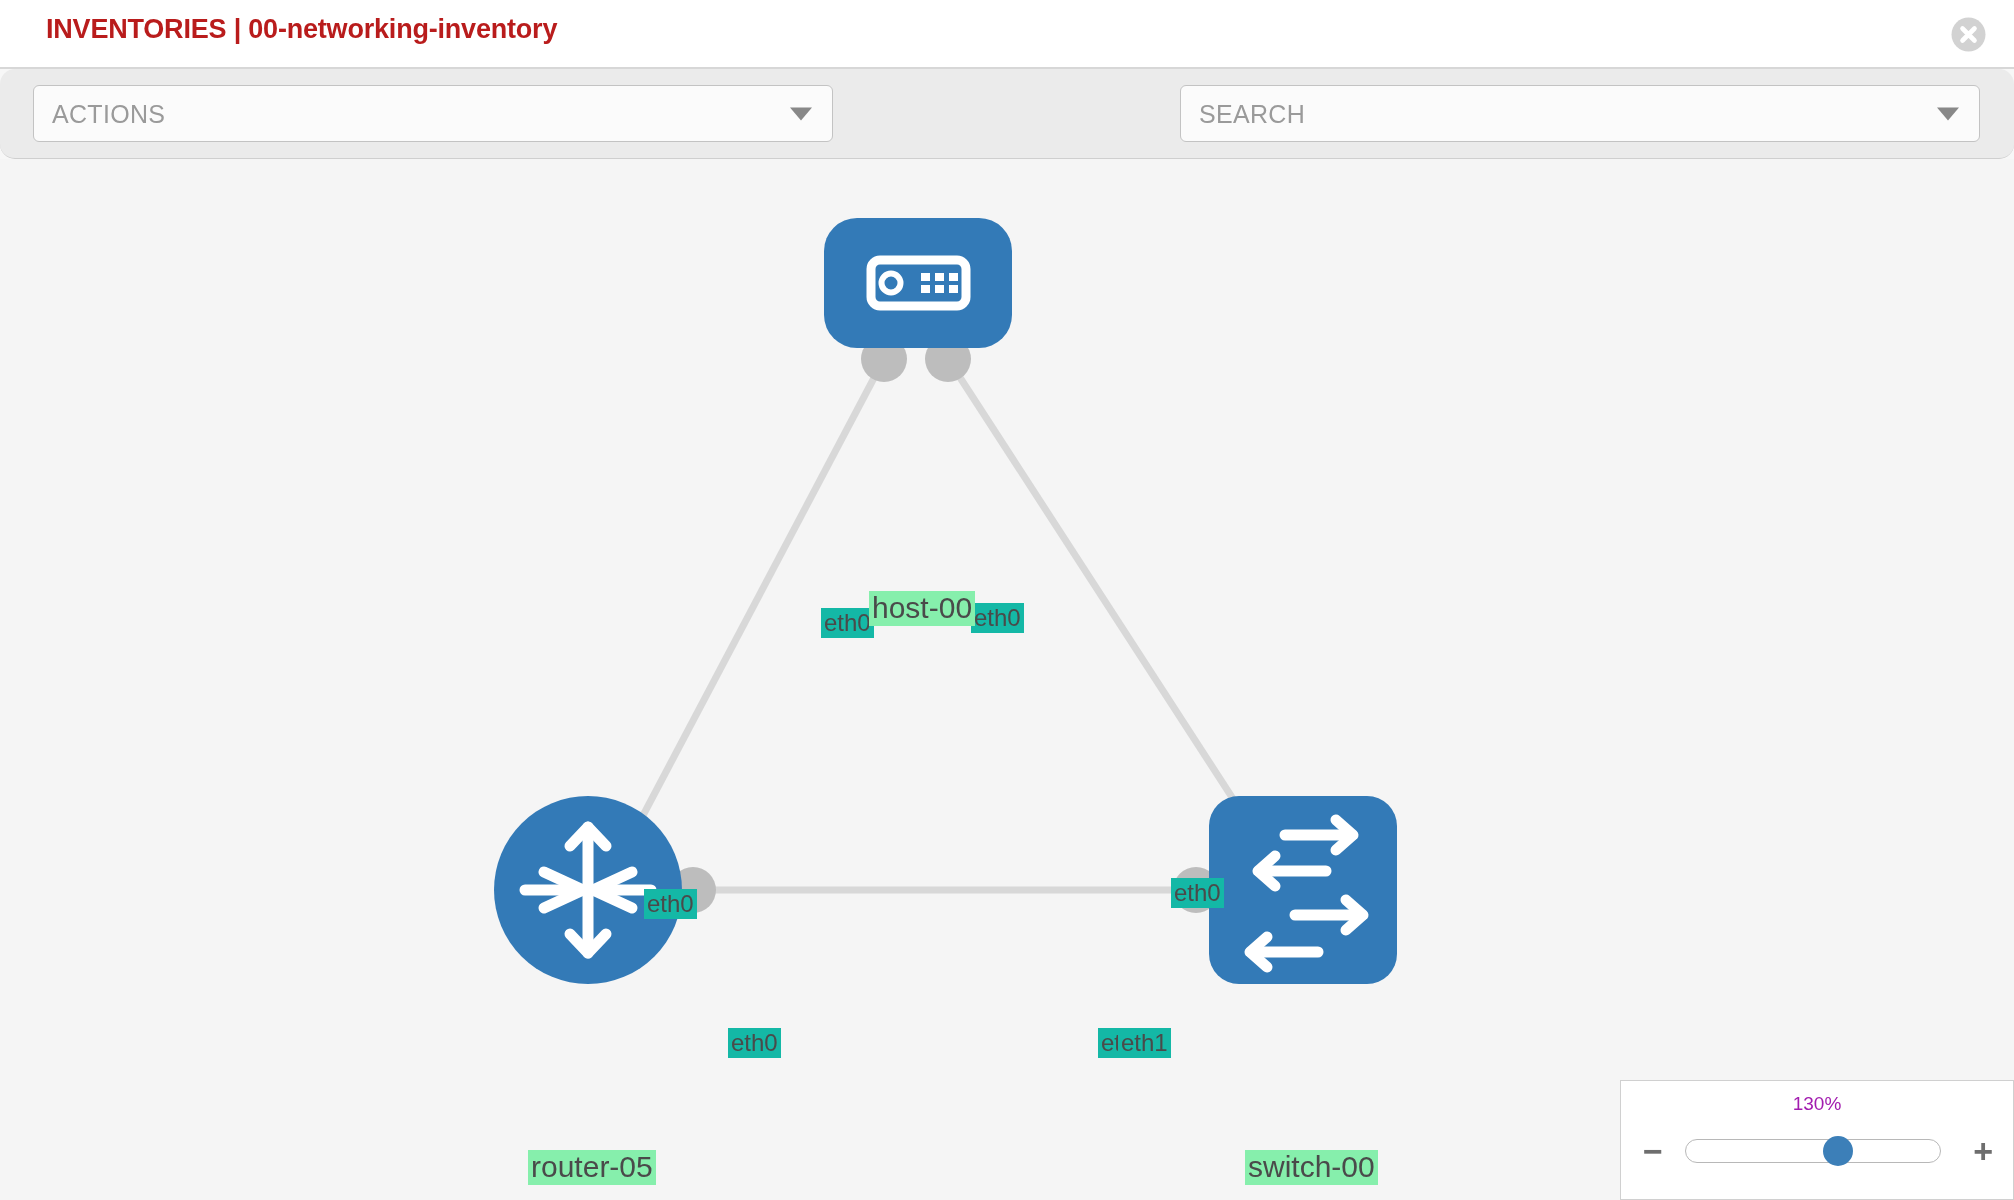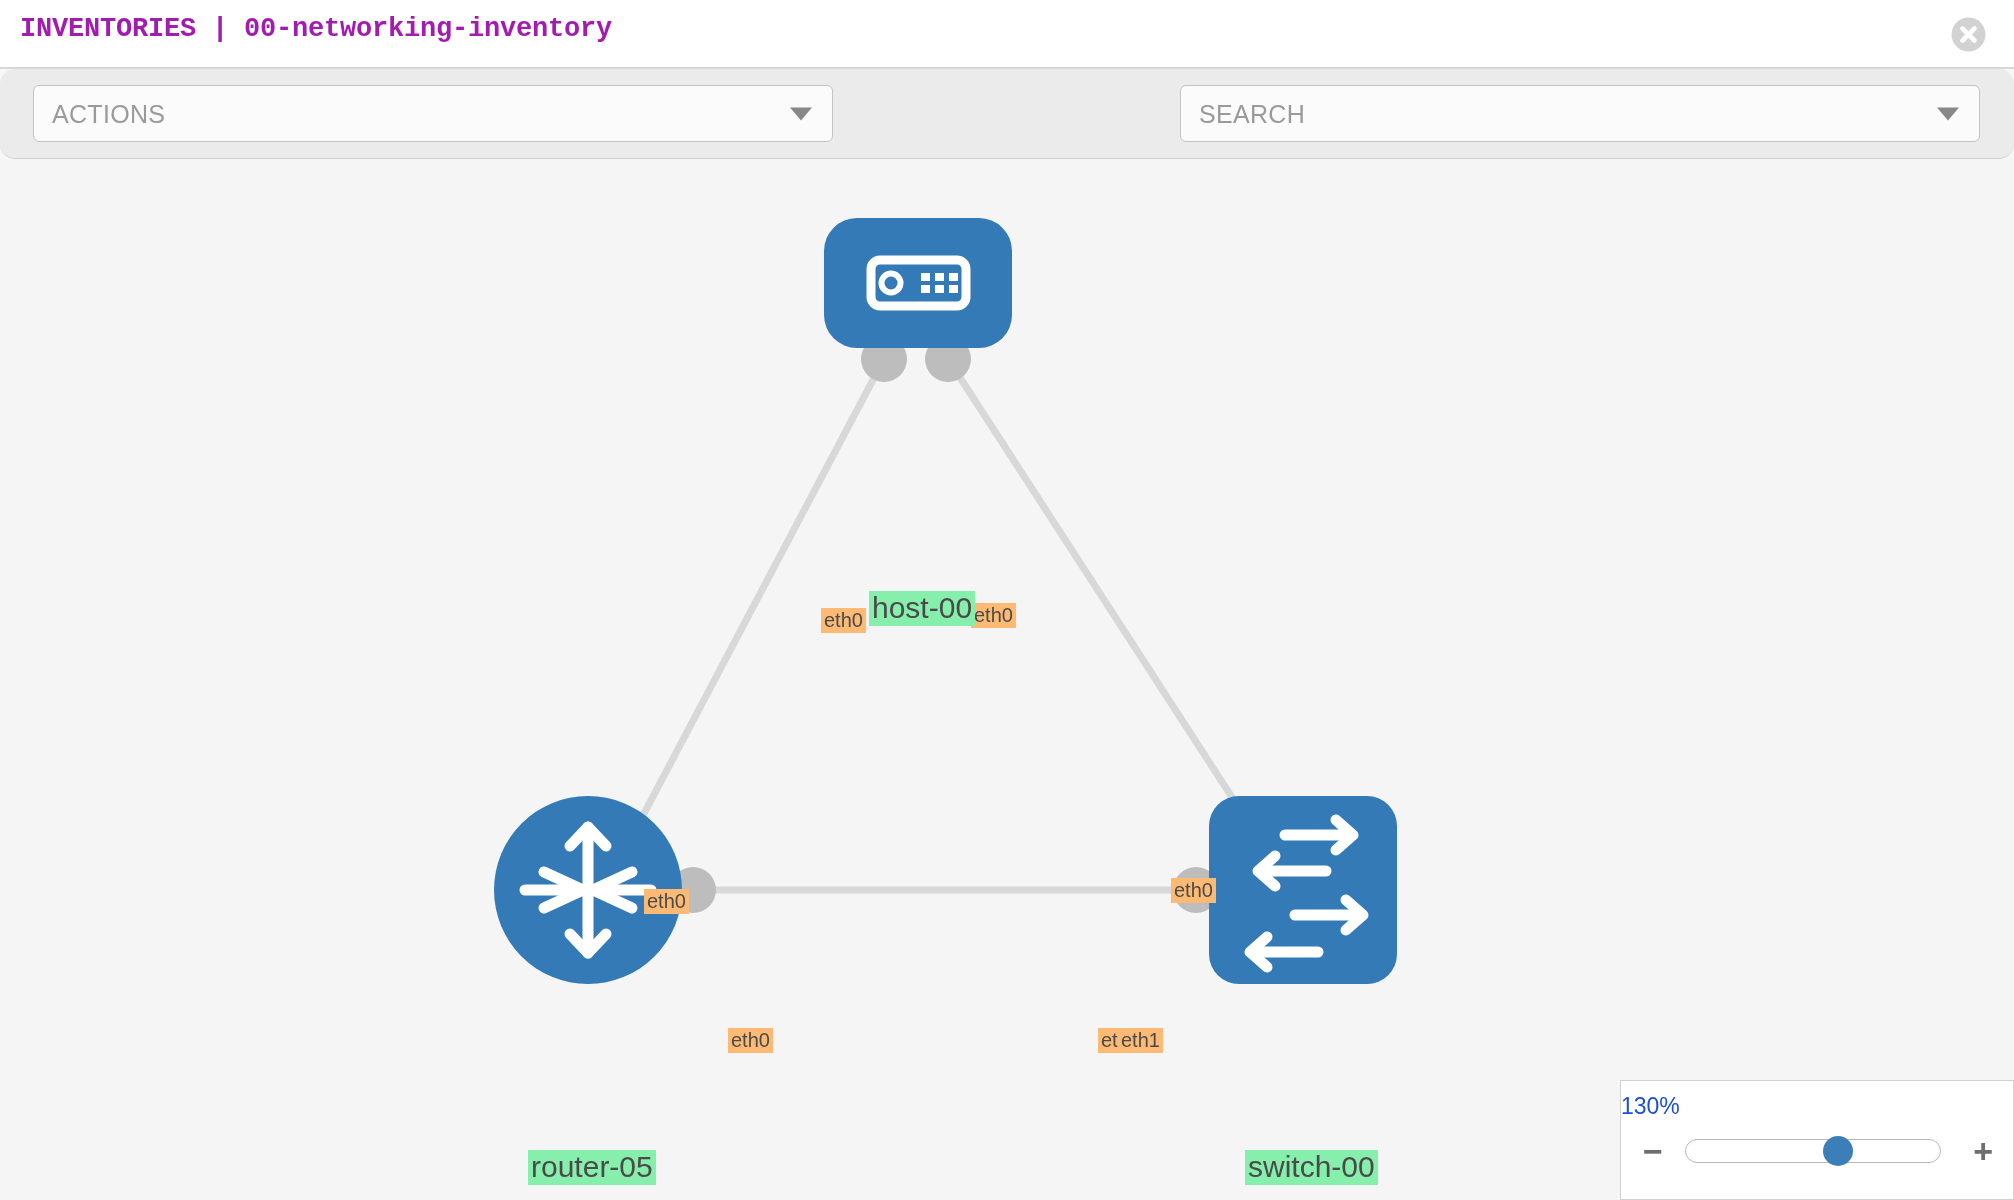--- a/index.html
+++ b/index.html
@@ -21,27 +21,26 @@
   .header {
     position: absolute;
     left: 0; top: 0;
     width: 2014px; height: 69px;
     background: #ffffff;
     border-bottom: 2px solid #d7d7d7;
     box-sizing: border-box;
   }
   .header-title {
     position: absolute;
-    left: 20px; top: 14px;
+    left: 46px; top: 14px;
     font-size: 27px;
     font-weight: bold;
-    color: #a21caf;
+    color: #b91c1c;
     letter-spacing: -0.2px;
     white-space: nowrap;
-    font-family: Liberation Mono, monospace;
   }
   .close-icon {
     position: absolute;
     right: 28px; top: 17px;
     width: 35px; height: 35px;
     cursor: pointer;
   }
 
   
   .toolbar {
@@ -100,23 +99,23 @@
     overflow: hidden;
   }
   .topology-svg {
     position: absolute;
     left: 0; top: 0;
     width: 2014px; height: 1041px;
   }
 
   .edge-label {
     position: absolute;
-    font-size: 20px;
+    font-size: 24px;
     color: #4a4a4a;
-    background: #fdba74;
+    background: #14b8a6;
     padding: 1px 3px;
     white-space: nowrap;
     line-height: 1.15;
   }
   .node-label {
     position: absolute;
     font-size: 30px;
     color: #4a4a4a;
     background: #86efac;
     padding: 0 3px;
@@ -130,22 +129,23 @@
     left: 1620px; top: 1080px;
     width: 394px; height: 120px;
     background: #ffffff;
     border: 1px solid #d0d0d0;
     box-sizing: border-box;
   }
   .zoom-value {
     position: absolute;
     left: 0; top: 12px;
     width: 100%;
-    font-size: 23px;
-    color: #1d4ed8;
+    text-align: center;
+    font-size: 19px;
+    color: #a21caf;
   }
   .zoom-row {
     position: absolute;
     left: 0; top: 50px;
     width: 100%; height: 40px;
   }
   .zoom-minus, .zoom-plus {
     position: absolute;
     top: 50%;
     transform: translateY(-50%);

